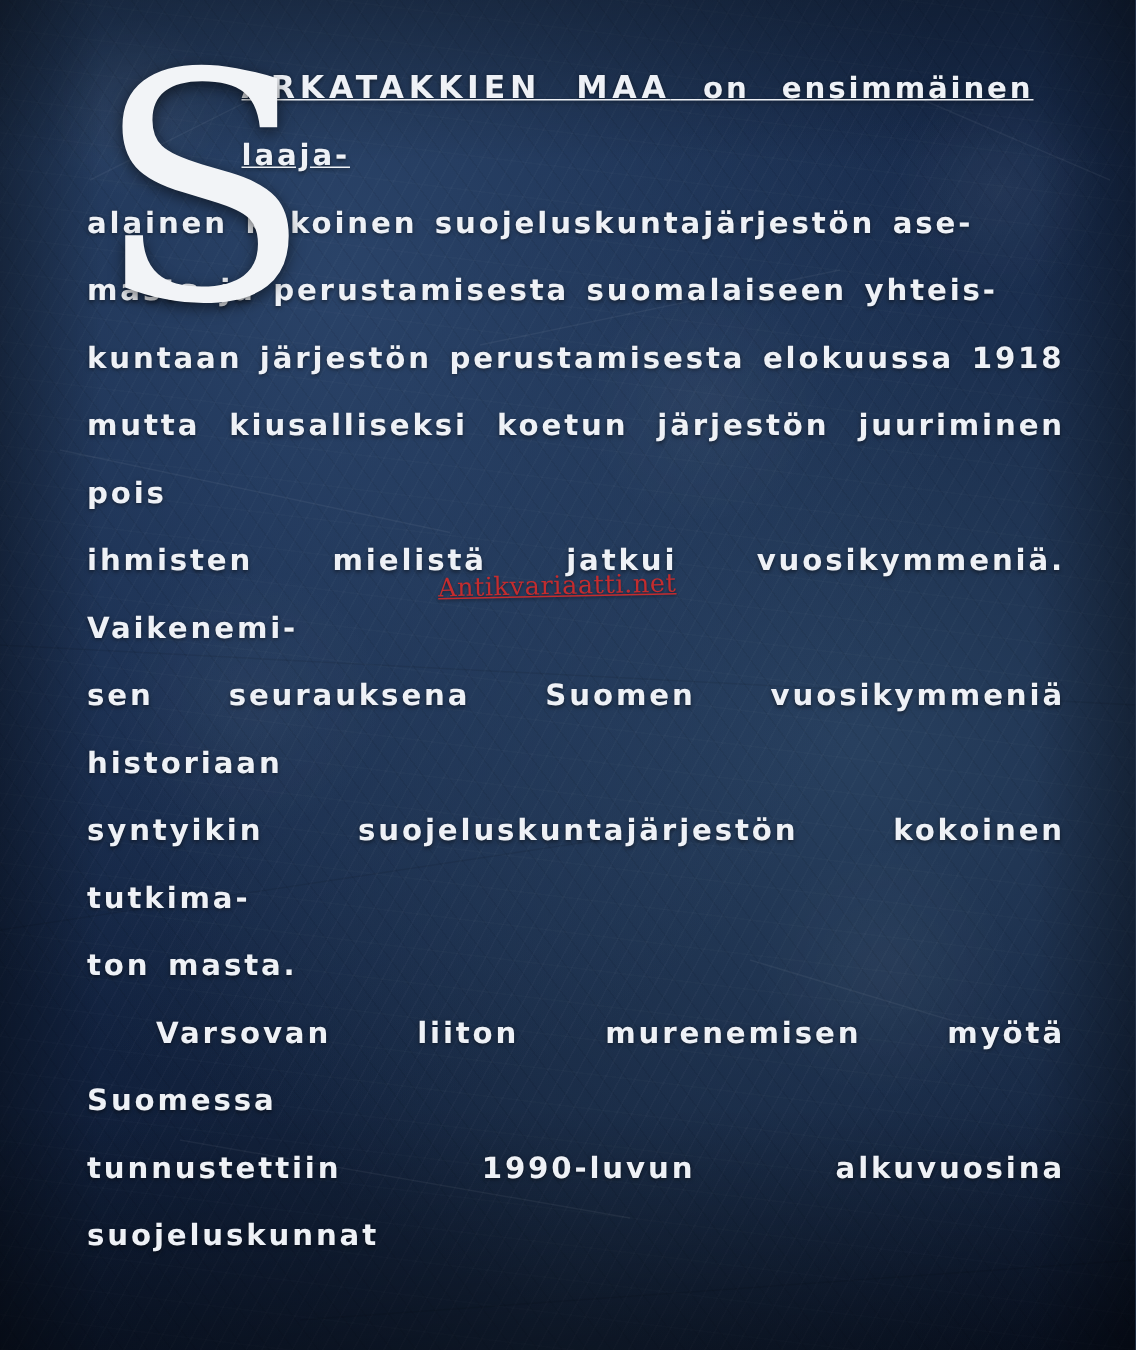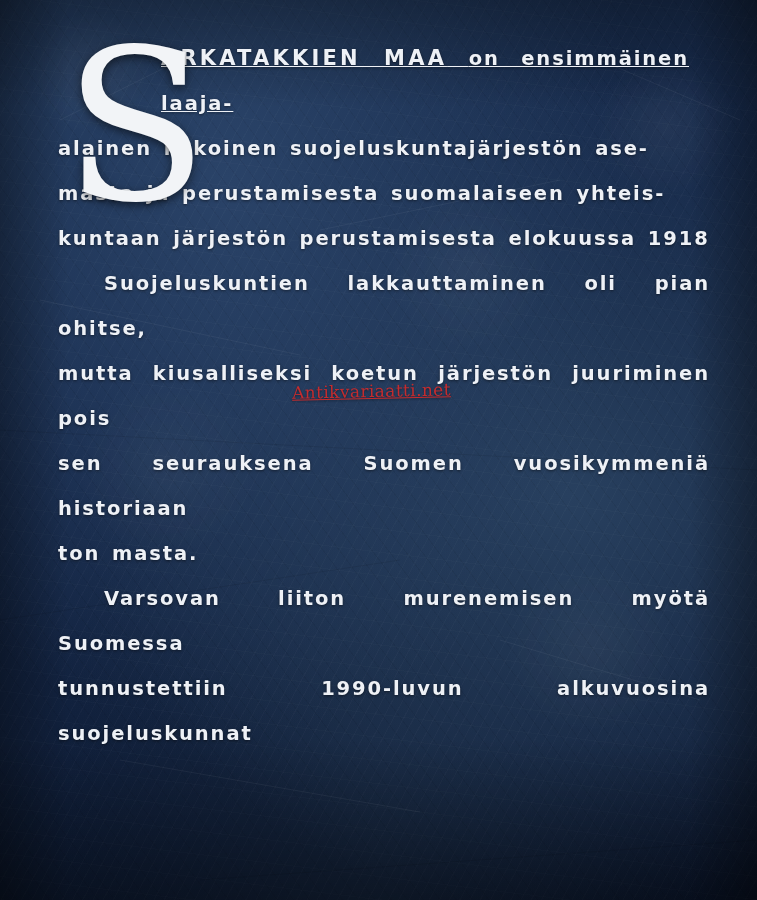--- a/index.html
+++ b/index.html
@@ -147,23 +147,24 @@
       <p class="para p1">
         <span class="smallcaps">ARKATAKKIEN MAA</span>
         <span>on ensimmäinen laaja-</span>
       </p>
       <p class="para p1-rest">alainen kokoinen suojeluskuntajärjestön ase-</p>
       <p class="para p1-rest">masta ja perustamisesta suomalaiseen yhteis-</p>
       <p class="para p1-rest">kuntaan järjestön perustamisesta elokuussa 1918</p>
     </div>
 
     <div class="block">
-      <p class="para indent">Suojeluskuntien lakkauttaminen oli pian ohitse,</p>
       <p class="para">mutta kiusalliseksi koetun järjestön juuriminen pois</p>
+      <p class="para">ihmisten mielistä jatkui vuosikymmeniä. Vaikenemi-</p>
       <p class="para">sen seurauksena Suomen vuosikymmeniä historiaan</p>
+      <p class="para">syntyikin suojeluskuntajärjestön kokoinen tutkima-</p>
       <p class="para">ton masta.</p>
     </div>
 
     <div class="block">
       <p class="para indent">Varsovan liiton murenemisen myötä Suomessa</p>
       <p class="para">tunnustettiin 1990-luvun alkuvuosina suojeluskunnat</p>
 
     </div>
   </div>
 

